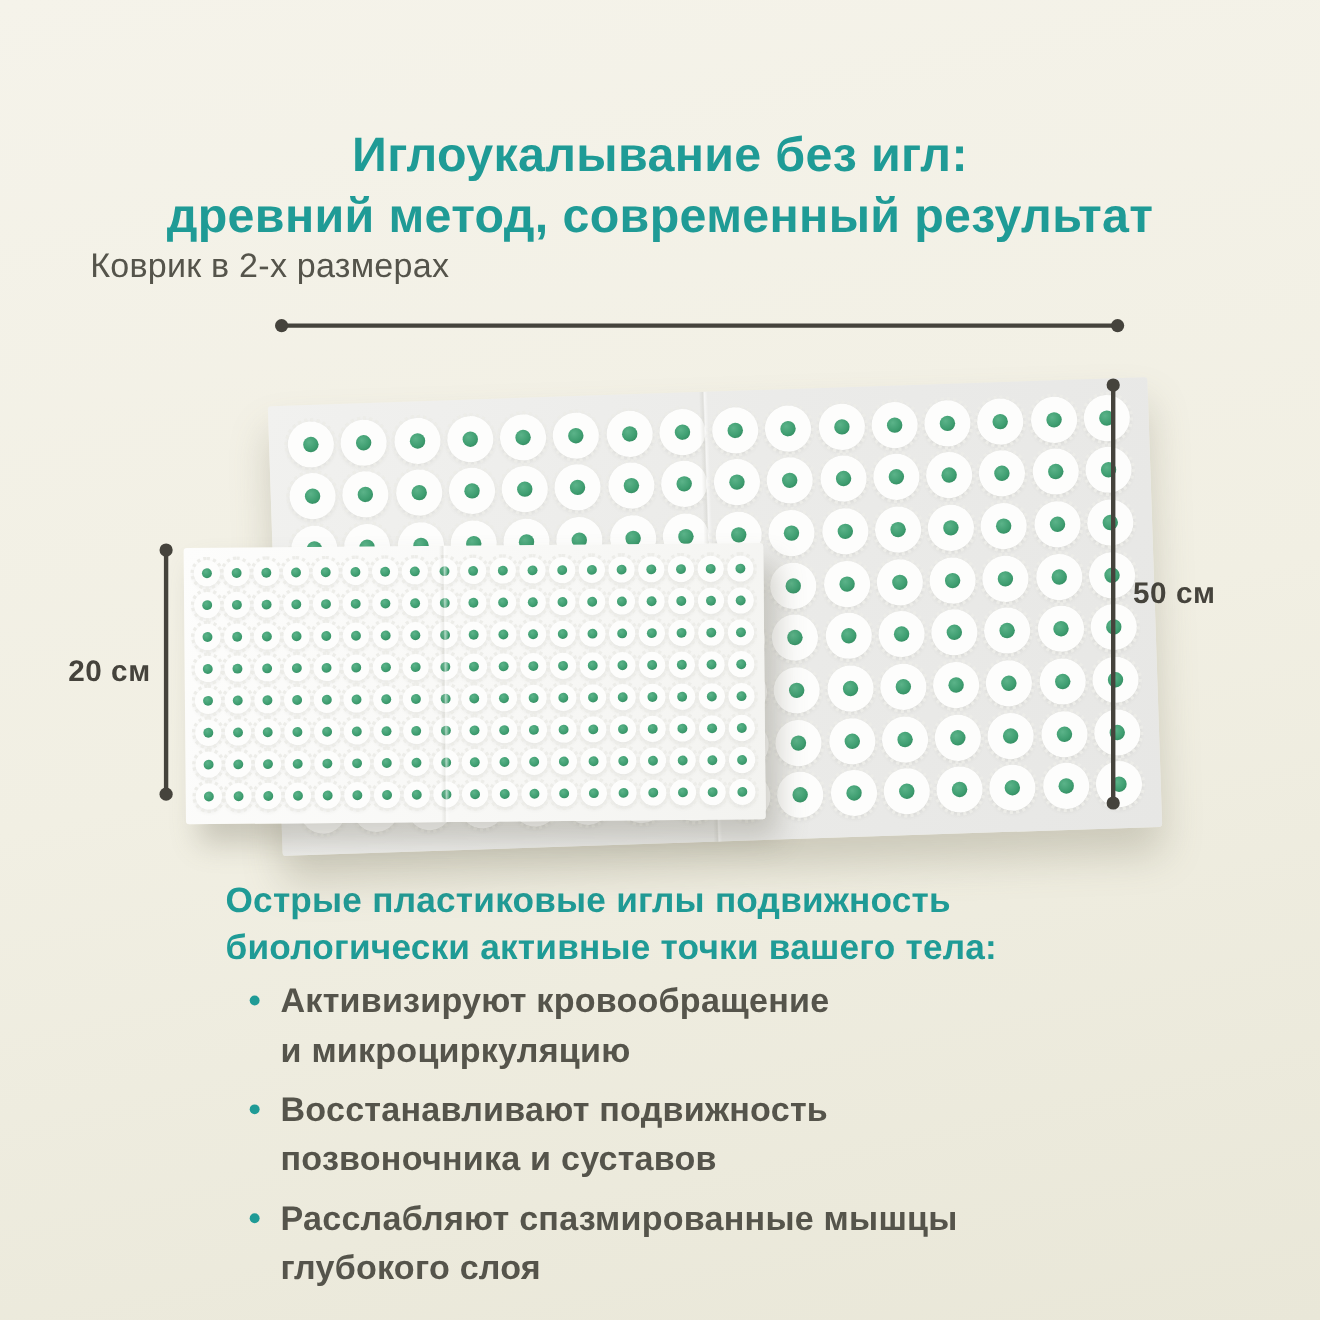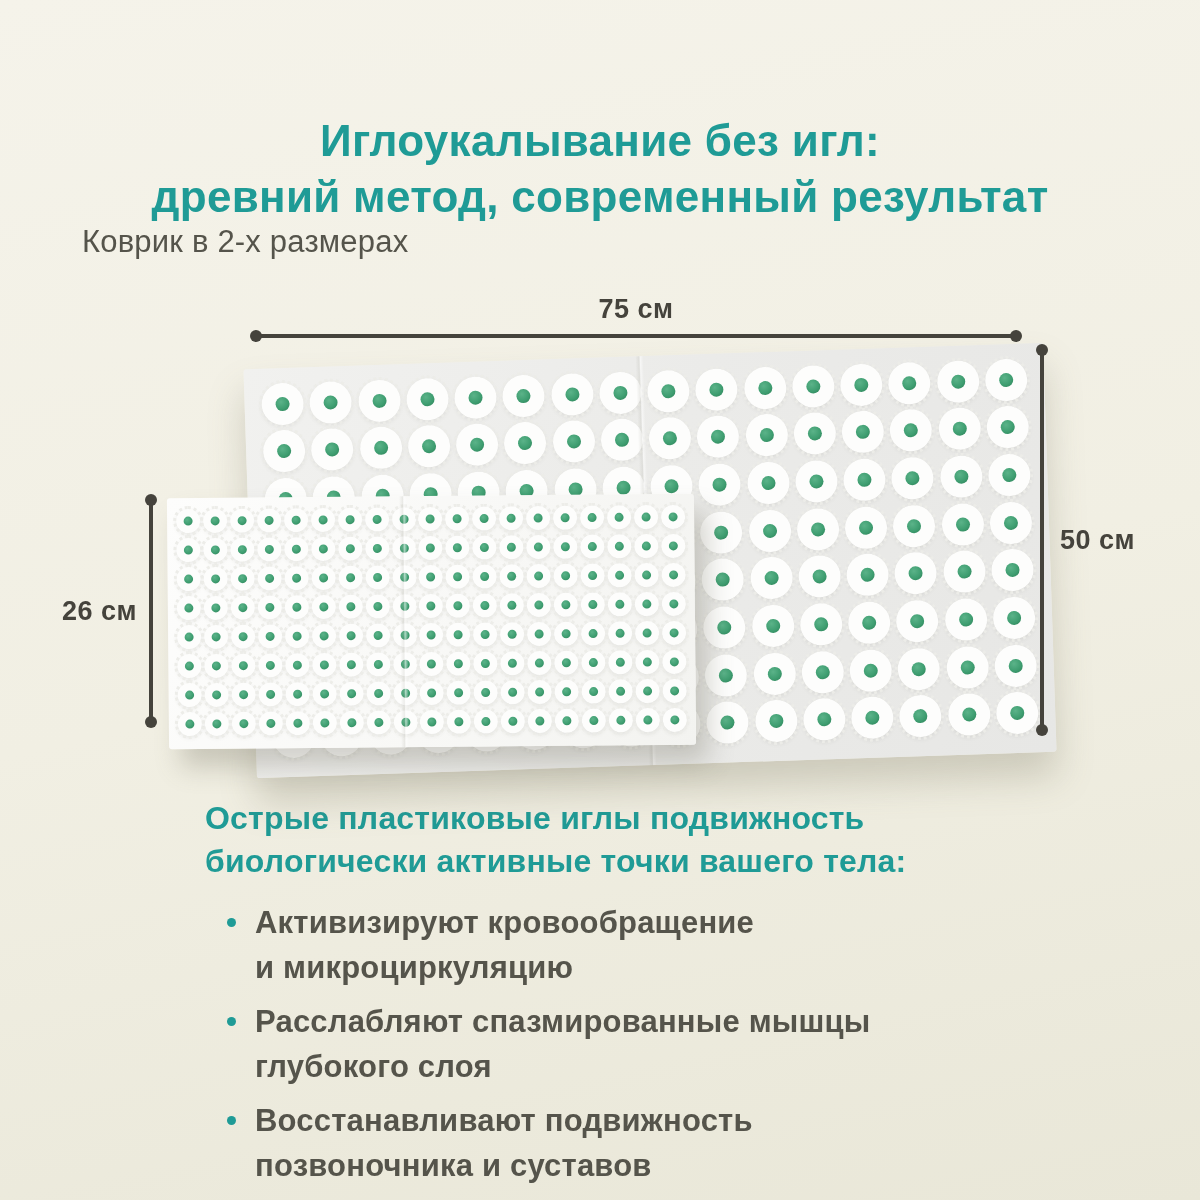--- a/index.html
+++ b/index.html
@@ -73,32 +73,32 @@
   .hline::before{left:-5px;}
   .hline::after{right:-5px;}
   .vline{position:relative;display:block;width:4px;height:100%;border-radius:2px;background:var(--dim);}
   .vline::before,.vline::after{
     content:"";position:absolute;left:-4px;width:12px;height:12px;border-radius:50%;background:var(--dim);
   }
   .vline::before{top:-5px;}
   .vline::after{bottom:-5px;}
   .dim-75{left:255px;top:294px;width:762px;}
   .dim-56{left:167px;top:437px;width:512px;}
-  .dim-50{left:1040px;top:349px;height:382px;width:4px;}
+  .dim-50{left:1010px;top:349px;height:382px;width:4px;}
   .dim-50 .dim-label{position:absolute;left:20px;top:50%;transform:translateY(-50%);}
   .dim-26{left:149px;top:499px;height:224px;width:4px;}
   .dim-26 .dim-label{position:absolute;right:16px;top:50%;transform:translateY(-50%);text-align:right;}
 
   
   .benefits{position:absolute;left:205px;top:797px;width:920px;}
   .benefits-heading{
     margin:0;font-size:32px;line-height:43px;font-weight:800;letter-spacing:.2px;
     color:var(--accent);white-space:pre-line;
   }
-  .benefits-list{list-style:none;margin:17px 0 0 0;padding:0;}
+  .benefits-list{list-style:none;margin:4px 0 0 0;padding:0;}
   .benefit-item{
     position:relative;padding-left:50px;margin-bottom:9px;
     font-size:31px;line-height:45px;font-weight:600;color:var(--text);
     white-space:pre-line;letter-spacing:.2px;
   }
   .benefit-item .bullet-dot{
     position:absolute;left:22px;top:18px;width:9px;height:9px;border-radius:50%;
     background:var(--accent);
   }
 </style>
@@ -392,43 +392,42 @@
         <span class="disc"></span>
         <span class="disc"></span>
         <span class="disc"></span>
         <span class="disc"></span>
         <span class="disc"></span>
         <span class="disc"></span>
         <span class="disc"></span>
       </div>
 
     <div class="dim dim-h dim-75">
-      <span class="dim-label">75 см</span>
       <span class="hline"></span>
     </div>
 
 
     <div class="dim dim-v dim-50">
       <span class="vline"></span>
       <span class="dim-label">50 см</span>
     </div>
 
     <div class="dim dim-v dim-26">
       <span class="vline"></span>
-      <span class="dim-label">26 см</span>
+      <span class="dim-label">20 см</span>
     </div>
 
   </div>
 
   <section class="benefits">
     <h2 class="benefits-heading">Острые пластиковые иглы подвижность
 биологически активные точки вашего тела:</h2>
     <ul class="benefits-list">
         <li class="benefit-item"><span class="bullet-dot"></span><span>Активизируют кровообращение
 и микроциркуляцию</span></li>
+        <li class="benefit-item"><span class="bullet-dot"></span><span>Восстанавливают подвижность
+позвоночника и суставов</span></li>
         <li class="benefit-item"><span class="bullet-dot"></span><span>Расслабляют спазмированные мышцы
 глубокого слоя</span></li>
-        <li class="benefit-item"><span class="bullet-dot"></span><span>Восстанавливают подвижность
-позвоночника и суставов</span></li>
       </ul>
   </section>
 
 </div>
 
 </body></html>

